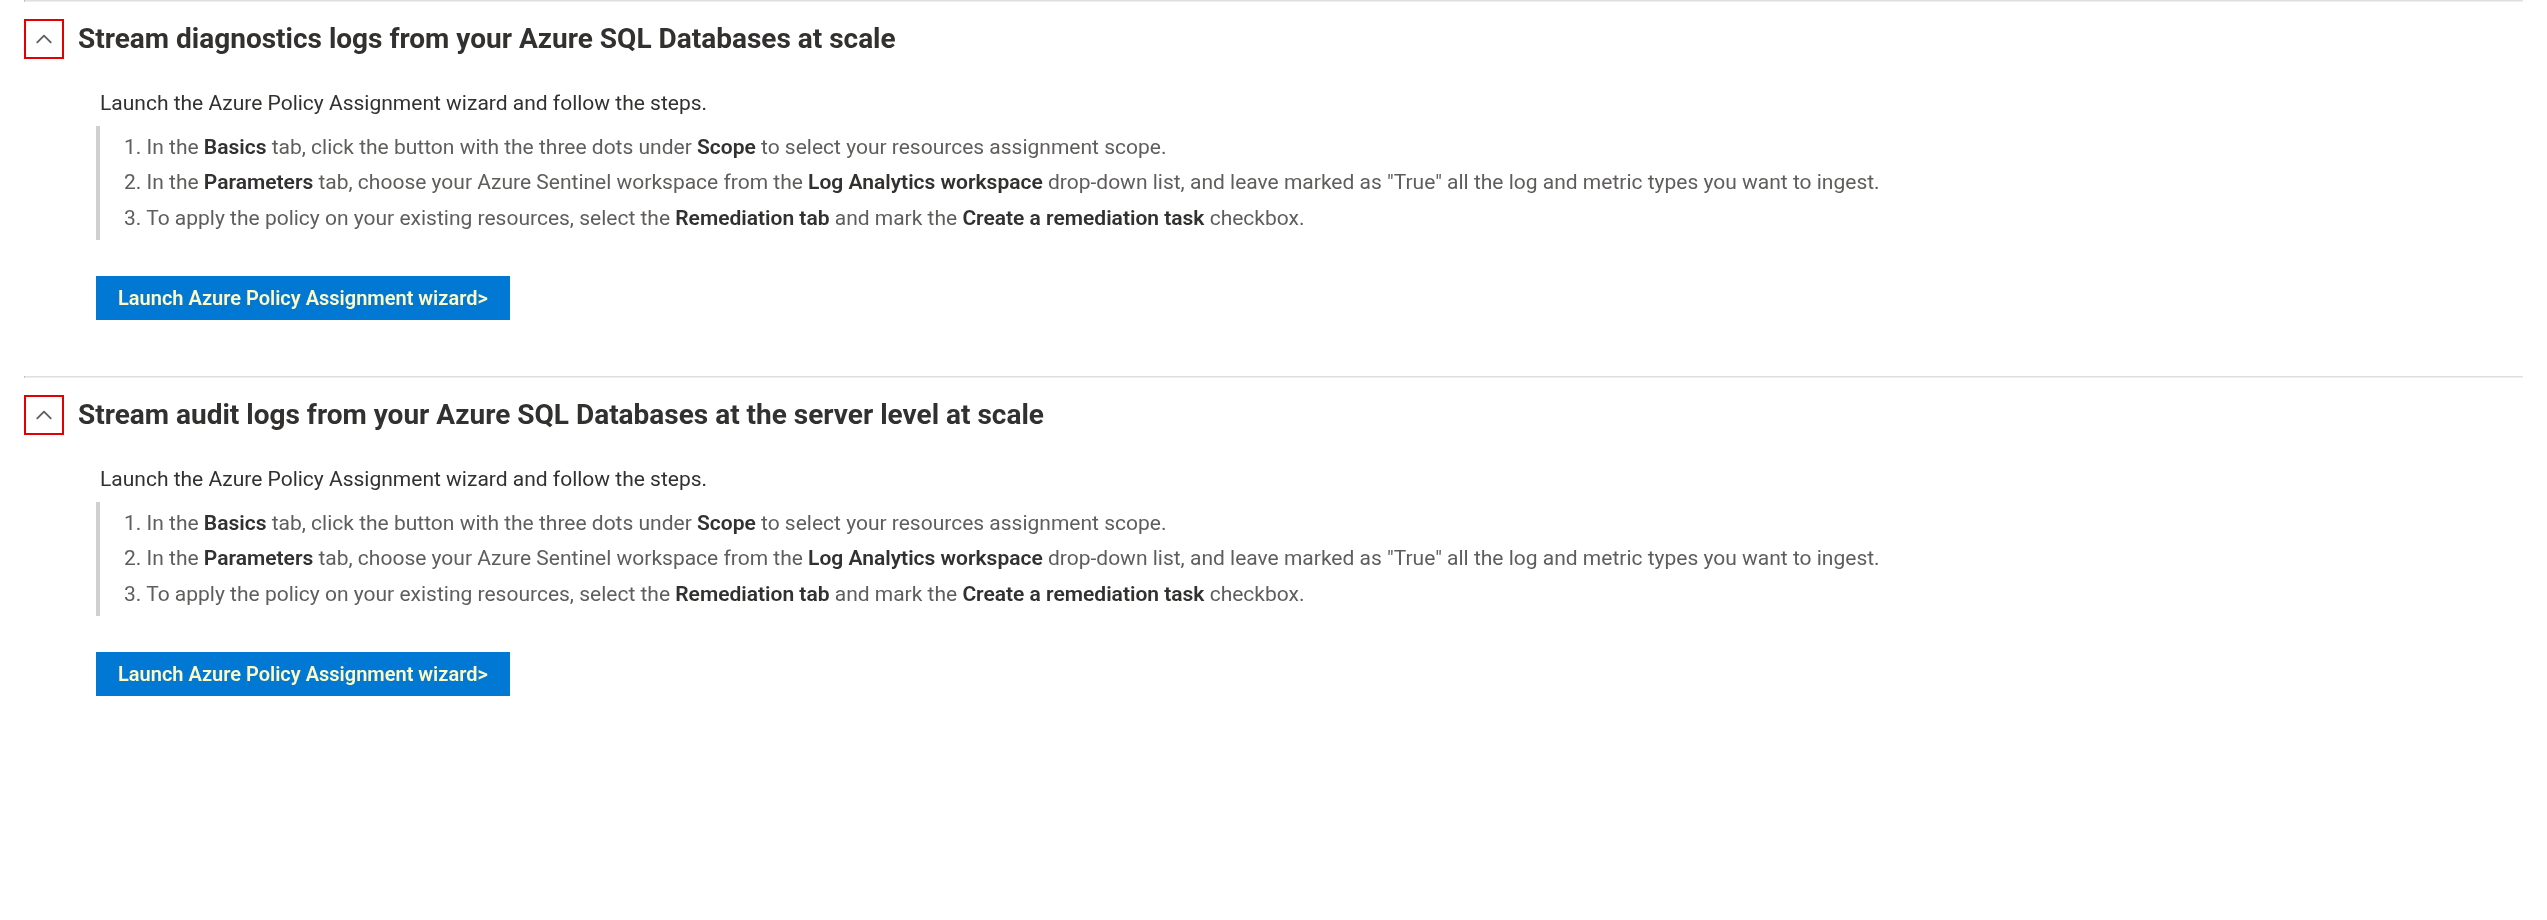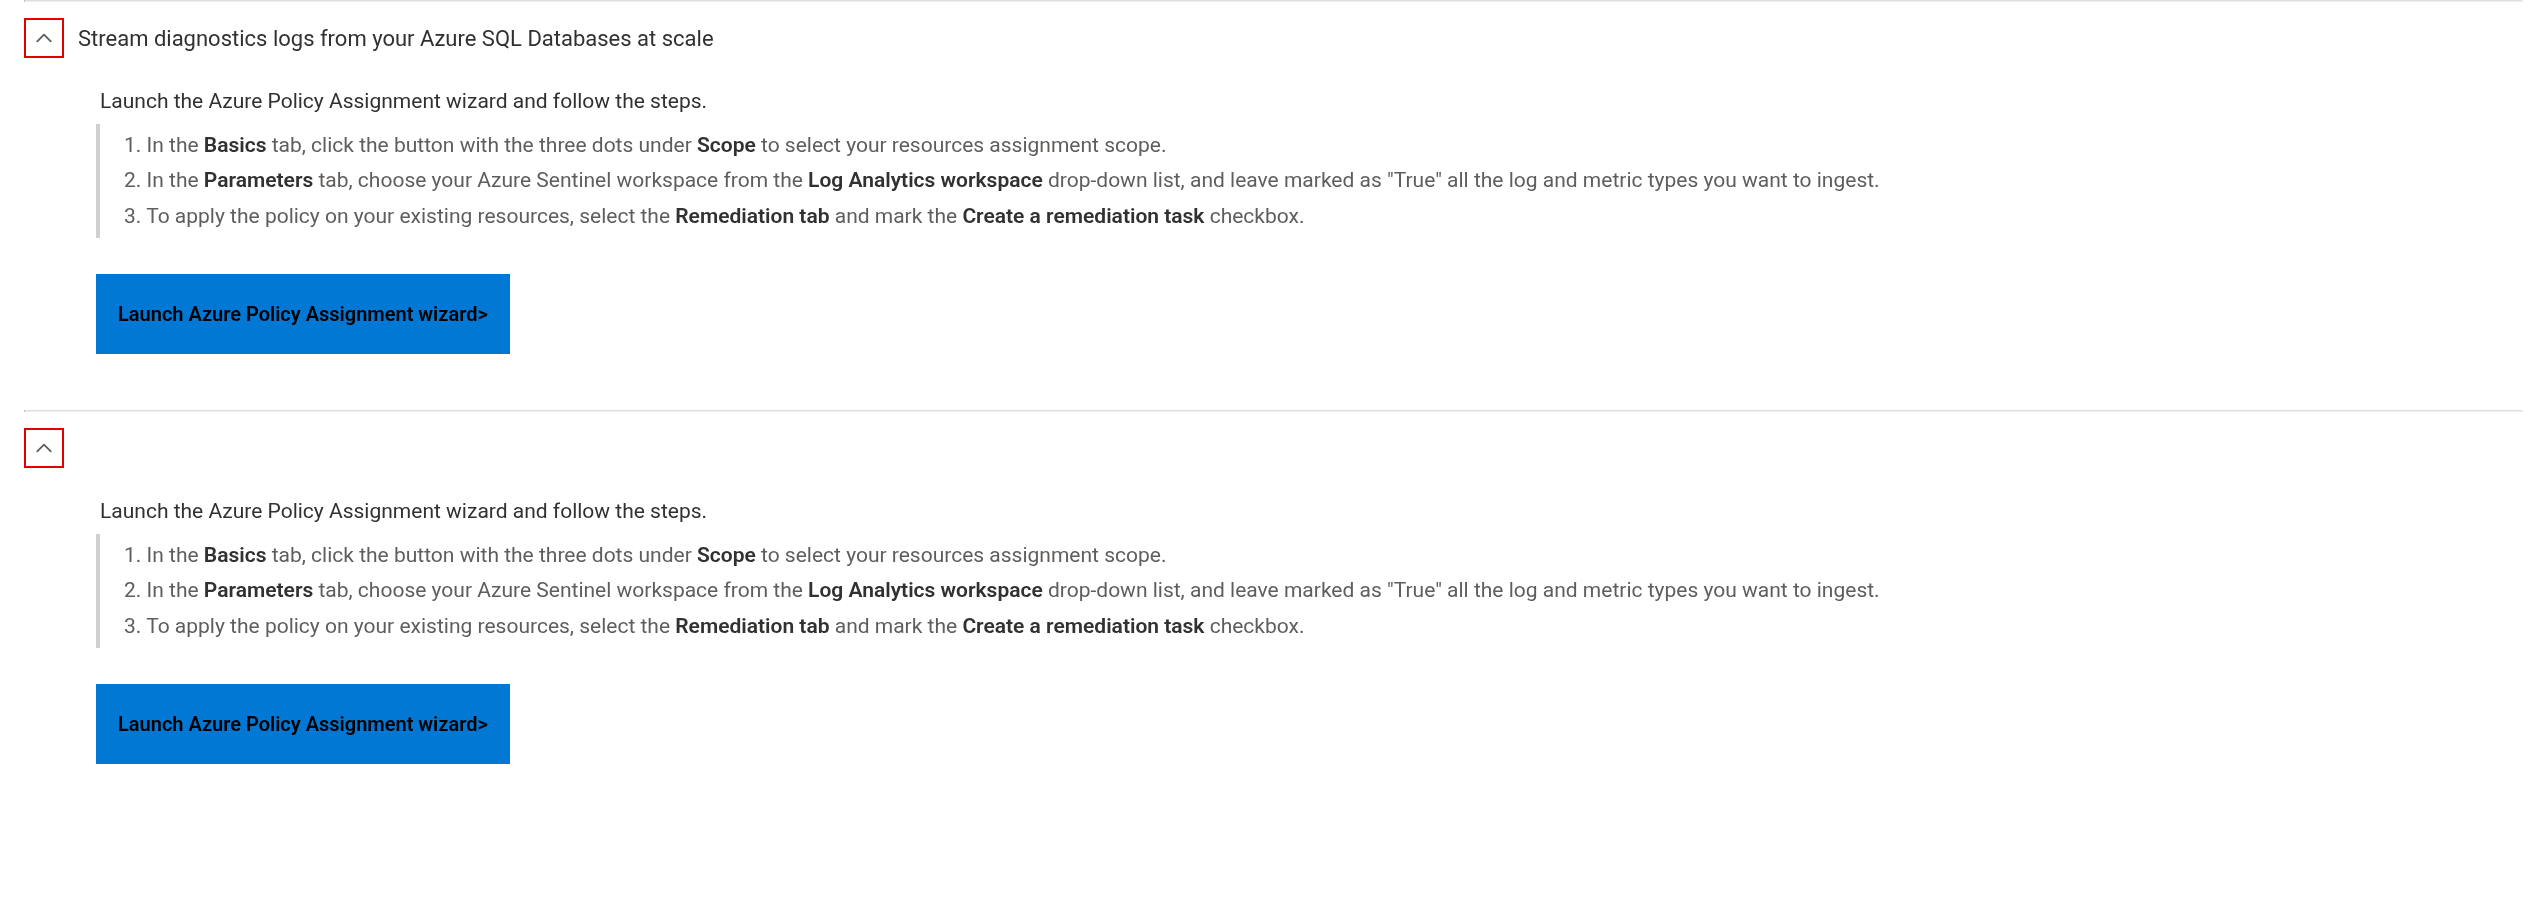--- a/index.html
+++ b/index.html
@@ -34,41 +34,41 @@
     margin-bottom:28px;
   }
   .chevron-box {
     width:40px; height:40px;
     border:2px solid var(--highlight);
     display:flex; align-items:center; justify-content:center;
     flex:0 0 auto;
   }
   .chevron-box svg { display:block; }
   .accordion-title {
-    font-size:22px;
-    font-weight:400;
+    font-size:28px;
+    font-weight:700;
     color:var(--text);
   }
   .accordion-body { padding-left:72px; max-width:2500px; }
   .lead { margin:0 0 6px 4px; font-size:21px; color:var(--text); }
   .steps {
     border-left:4px solid var(--quote-border);
     padding:2px 0 2px 24px;
     margin:0 0 36px 0;
   }
   .step { margin:4px 0; color:var(--muted); font-size:21px; }
   .step b { color:var(--text); font-weight:600; }
   .btn {
     display:inline-block;
     background:var(--blue);
-    color:#000000;
+    color:#fef9c3;
     font-size:20px;
     font-weight:600;
     border:none;
-    padding:28px 22px;
+    padding:10px 22px;
     cursor:pointer;
     font-family:inherit;
     text-align:right;
   }
 </style>
 </head>
 <body>
 
 <hr class="rule">
 
@@ -94,20 +94,21 @@
 
 <hr class="rule">
 
 <div class="section">
   <div class="accordion-header">
     <span class="chevron-box">
       <svg width="18" height="18" viewBox="0 0 16 16" fill="none">
           <path d="M2 11 L8 5 L14 11" stroke="#605e5c" stroke-width="1.6" fill="none" stroke-linecap="round" stroke-linejoin="round"></path>
         </svg>
     </span>
+    <span class="accordion-title">Stream audit logs from your Azure SQL Databases at the server level at scale</span>
   </div>
   <div class="accordion-body">
     <p class="lead">Launch the Azure Policy Assignment wizard and follow the steps.</p>
     <div class="steps">
       <div class="step"><span>1. In the </span><b>Basics</b><span> tab, click the button with the three dots under </span><b>Scope</b><span> to select your resources assignment scope.</span></div>
       <div class="step"><span>2. In the </span><b>Parameters</b><span> tab, choose your Azure Sentinel workspace from the </span><b>Log Analytics workspace</b><span> drop-down list, and leave marked as "True" all the log and metric types you want to ingest.</span></div>
       <div class="step"><span>3. To apply the policy on your existing resources, select the </span><b>Remediation tab</b><span> and mark the </span><b>Create a remediation task</b><span> checkbox.</span></div>
     </div>
     <button class="btn">Launch Azure Policy Assignment wizard&gt;</button>
   </div>

